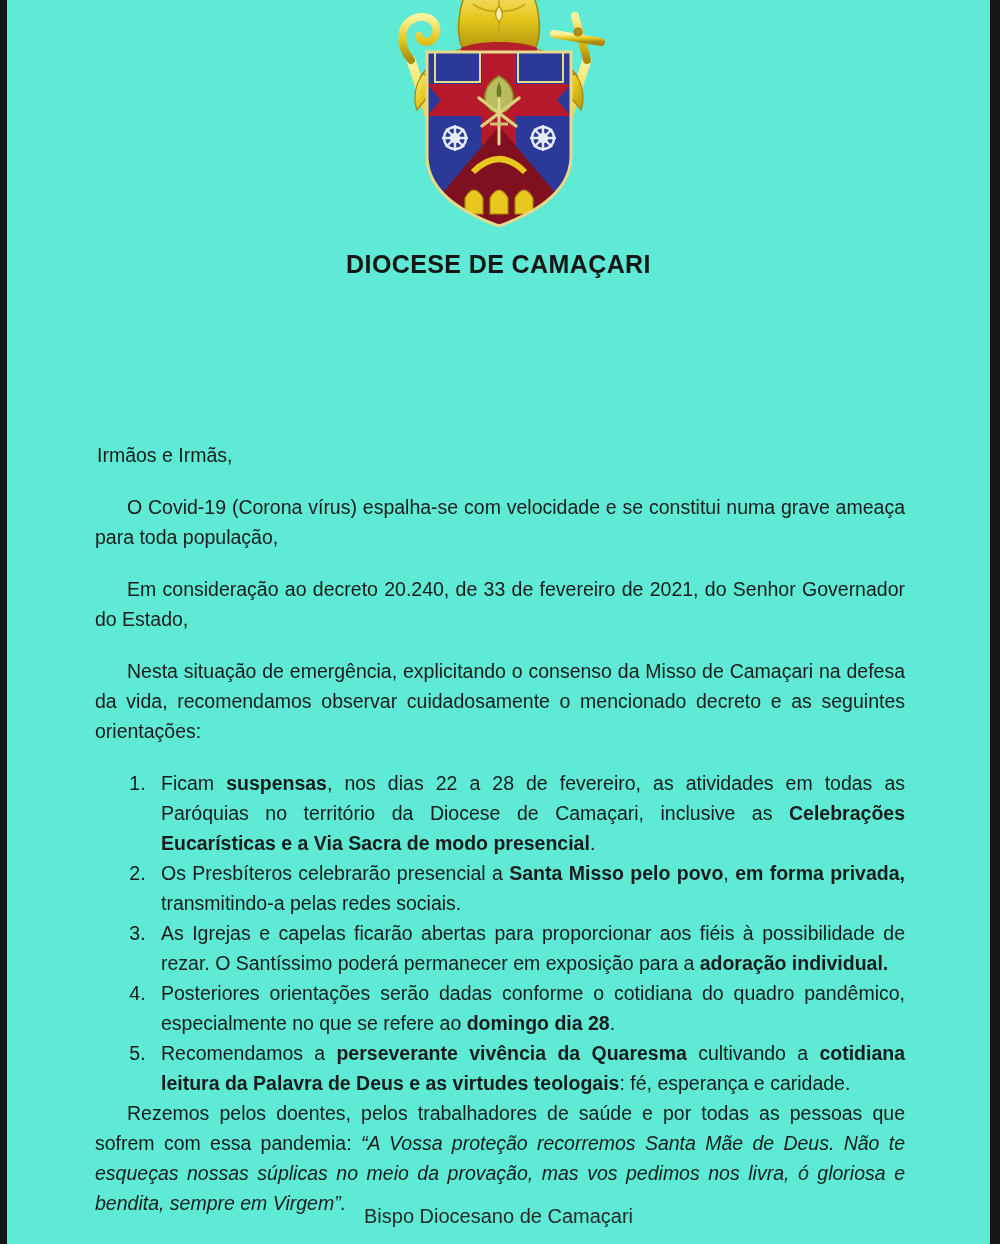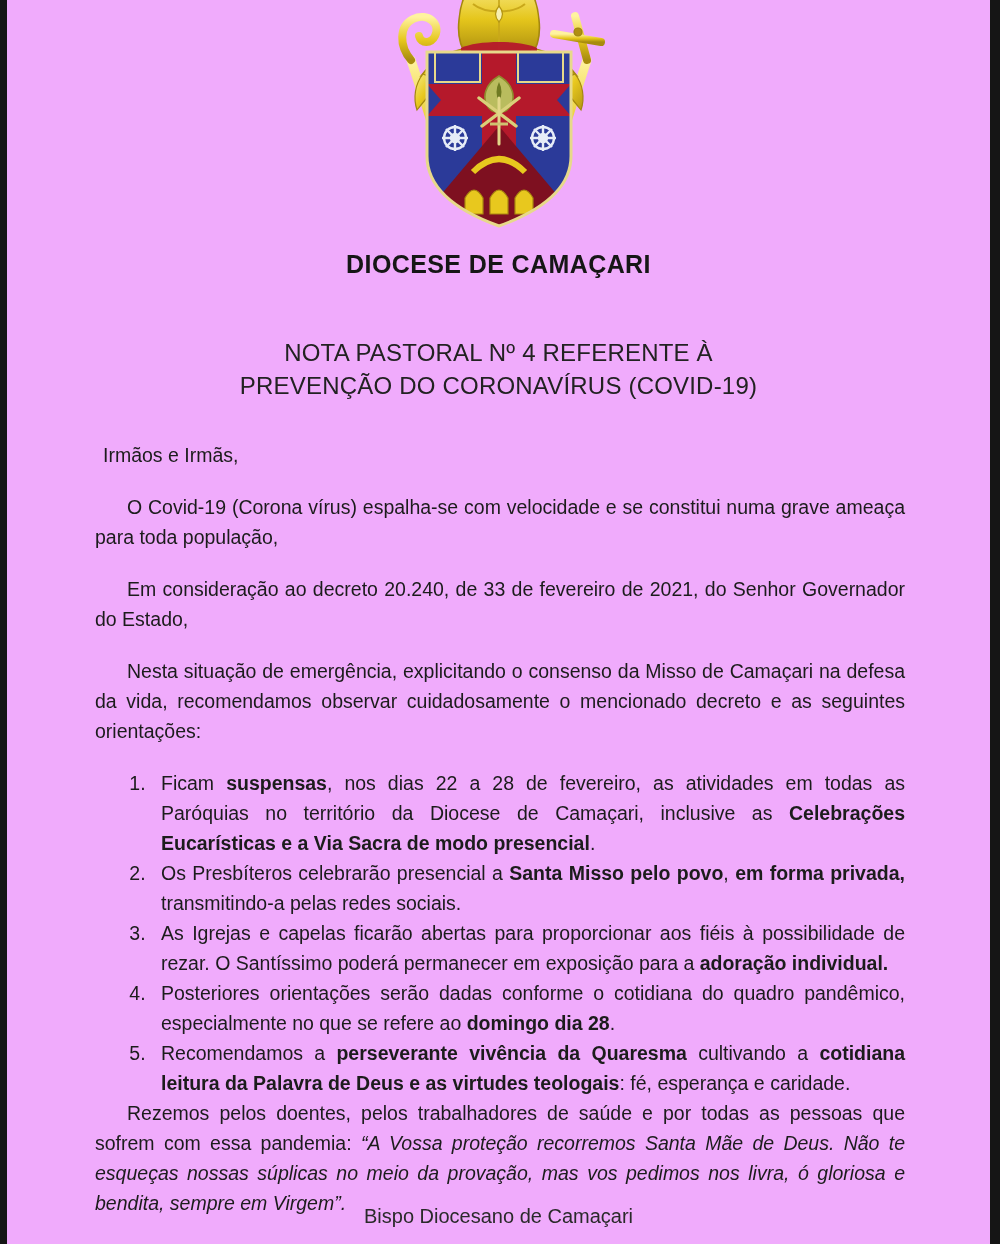--- a/index.html
+++ b/index.html
@@ -28,21 +28,21 @@
     width: 7px;
     background: #151515;
     z-index: 5;
   }
   .edge-bar.left  { left: 0; }
   .edge-bar.right { right: 0; width: 10px; }
 
   .sheet {
     position: absolute;
     left: 7px; right: 10px; top: 0; bottom: 0;
-    background: #f0abfc;
+    background: #5eead4;
     overflow: hidden;
     text-decoration: underline;
   }
 
   
   .crest-wrap {
     position: absolute;
     left: 0; right: 0;
     top: -14px;
     height: 250px;
@@ -80,21 +80,21 @@
     position: absolute;
     left: 88px;
     right: 85px;
     top: 440px;
     color: #1c1c1c;
     font-size: 19.5px;
     line-height: 30px;
   }
 
   .salutation {
-    margin: 0 0 22px 8px;
+    margin: 0 0 22px 2px;
     text-align: left;
   }
 
   p.para {
     margin: 0 0 22px 0;
     text-align: justify;
     text-indent: 32px;
     hyphens: none;
   }
 
@@ -237,24 +237,20 @@
               <path d="M141 138 H159" stroke="#cfc271" stroke-width="3"></path>
             </g>
           </g>
           <path d="M78 66 H222 V170 Q222 214 150 240 Q78 214 78 170 Z" fill="none" stroke="#e7d98a" stroke-width="3"></path>
         </g>
       </svg>
     </div>
 
     <div class="diocese-title">DIOCESE DE CAMAÇARI</div>
 
-    <div class="nota-title">
-      <div>NOTA PASTORAL Nº 4 REFERENTE À</div>
-      <div>PREVENÇÃO DO CORONAVÍRUS (COVID-19)</div>
-    </div>
 
     <div class="body">
 
       <p class="salutation">Irmãos e Irmãs,</p>
 
       <p class="para">O Covid-19 (Corona vírus) espalha-se com velocidade e se constitui numa grave ameaça para toda população,</p>
       <p class="para">Em consideração ao decreto 20.240, de 33 de fevereiro de 2021, do Senhor Governador do Estado,</p>
       <p class="para">Nesta situação de emergência, explicitando o consenso da Misso de Camaçari na defesa da vida, recomendamos observar cuidadosamente o mencionado decreto e as seguintes orientações:</p>
 
       <ol class="orientacoes" id="orientacoes-list">

